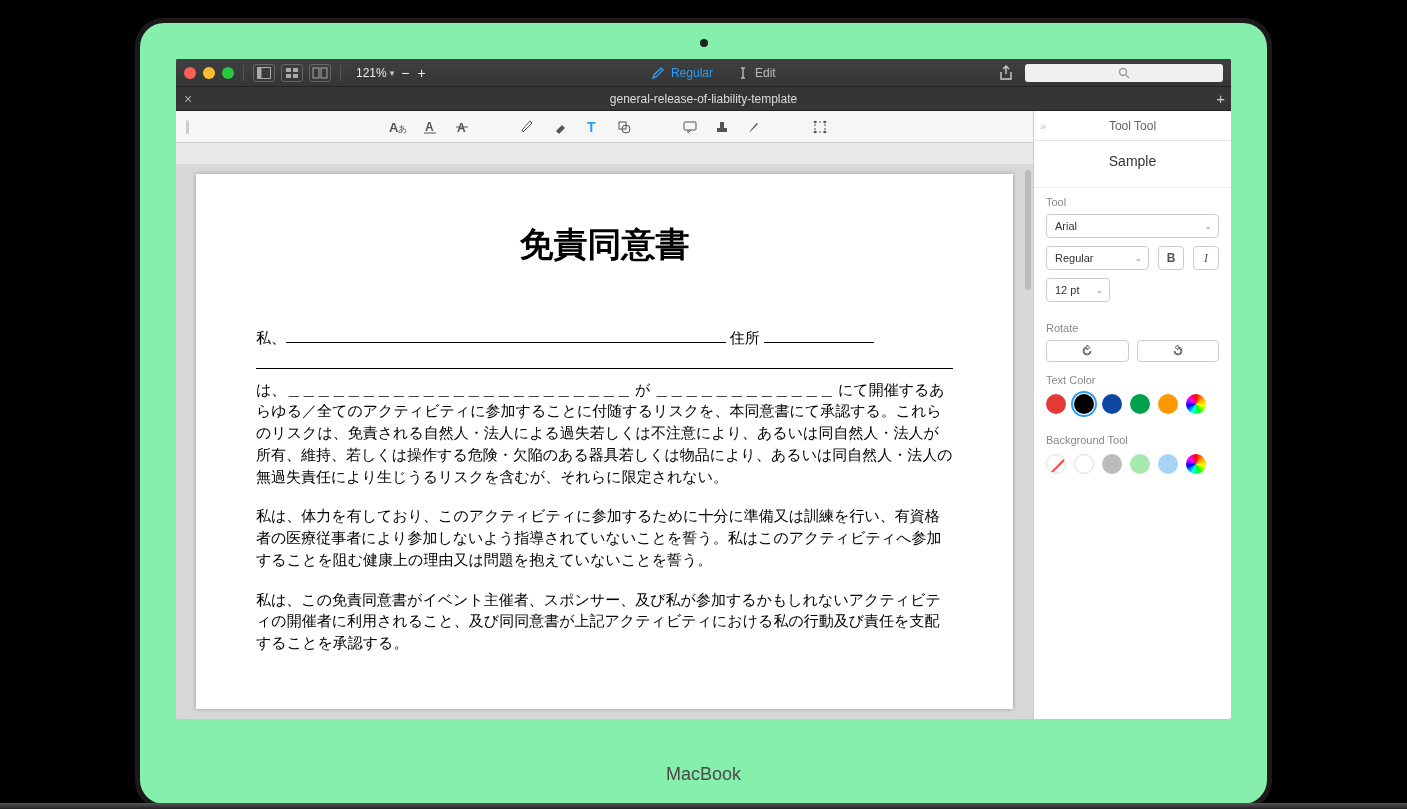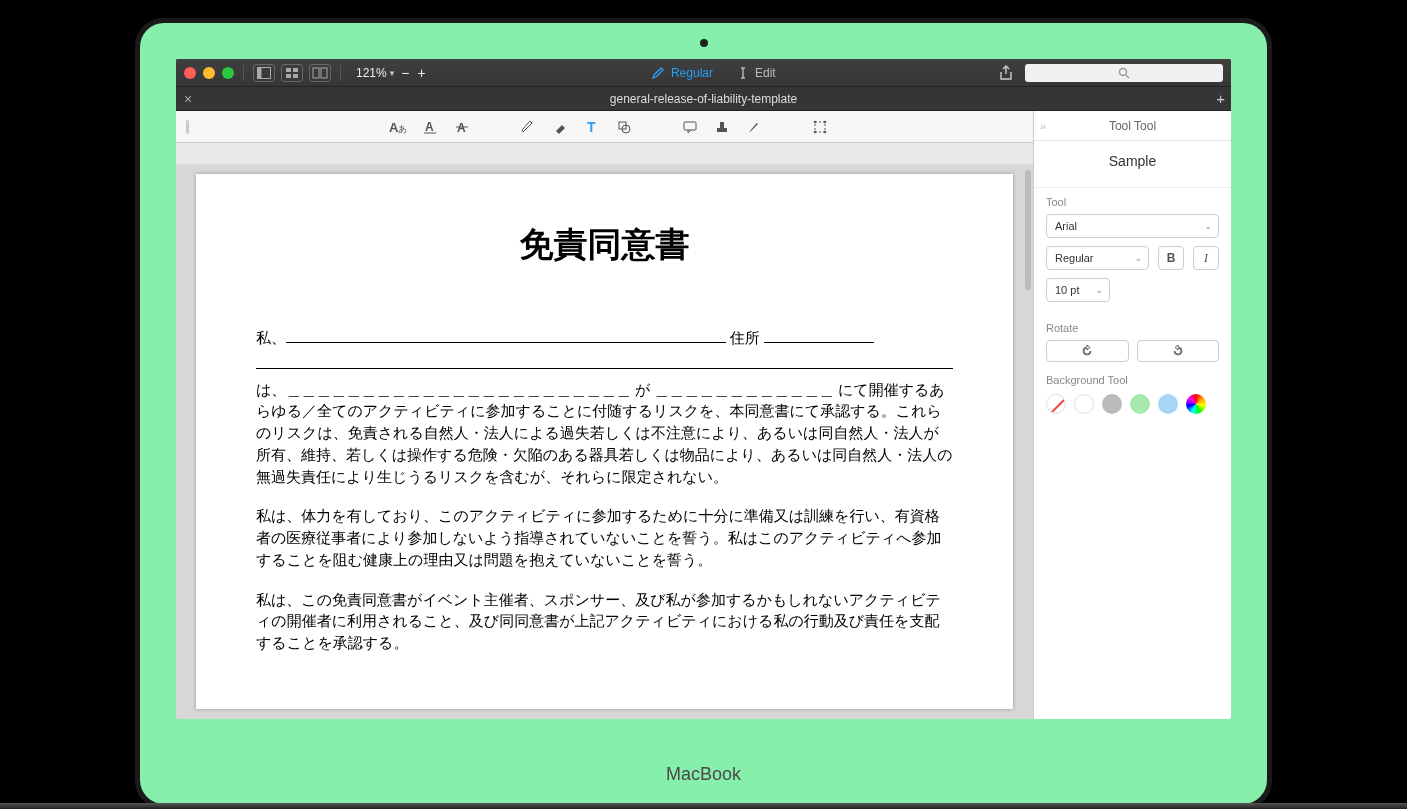--- a/index.html
+++ b/index.html
@@ -646,41 +646,52 @@
             </div>
             <div class="style-row">
               <div class="dropdown">
                 <span>Regular</span>
                   <span class="caret">⌄</span>
               </div>
               <div class="square-btn" style="font-weight:700;">B</div>
               <div class="square-btn" style="font-style:italic;font-family:serif;">I</div>
             </div>
             <div class="dropdown size-dd">
-              <span>10 pt</span>
+              <span>12 pt</span>
                 <span class="caret">⌄</span>
             </div>
           </div>
 
           <div class="insp-section">
             <div class="insp-label">Rotate</div>
             <div class="rotate-row">
               <div class="rotate-btn">
                 <svg width="14" height="14" viewBox="0 0 14 14">
                     <path d="M11 7 A4 4 0 1 1 7 3 L7 1 L10 3.5 L7 6 L7 4 A3 3 0 1 0 10 7" fill="none" stroke="#666" stroke-width="1"></path>
                   </svg>
               </div>
               <div class="rotate-btn">
                 <svg width="14" height="14" viewBox="0 0 14 14">
                     <path d="M3 7 A4 4 0 1 0 7 3 L7 1 L4 3.5 L7 6 L7 4 A3 3 0 1 1 4 7" fill="none" stroke="#666" stroke-width="1"></path>
                   </svg>
               </div>
             </div>
           </div>
 
+          <div class="insp-section">
+            <div class="insp-label">Text Color</div>
+            <div class="swatch-row" id="text-colors">
+                <div class="swatch" style="background: rgb(229, 57, 53);"></div>
+                <div class="swatch selected" style="background: rgb(0, 0, 0);"></div>
+                <div class="swatch" style="background: rgb(13, 71, 161);"></div>
+                <div class="swatch" style="background: rgb(0, 161, 75);"></div>
+                <div class="swatch" style="background: rgb(255, 152, 0);"></div>
+                <div class="swatch rainbow"></div>
+              </div>
+          </div>
 
           <div class="insp-section">
             <div class="insp-label">Background Tool</div>
             <div class="swatch-row" id="bg-colors">
                 <div class="swatch none selected"></div>
                 <div class="swatch white"></div>
                 <div class="swatch gray"></div>
                 <div class="swatch mint"></div>
                 <div class="swatch lightblue"></div>
                 <div class="swatch rainbow"></div>

